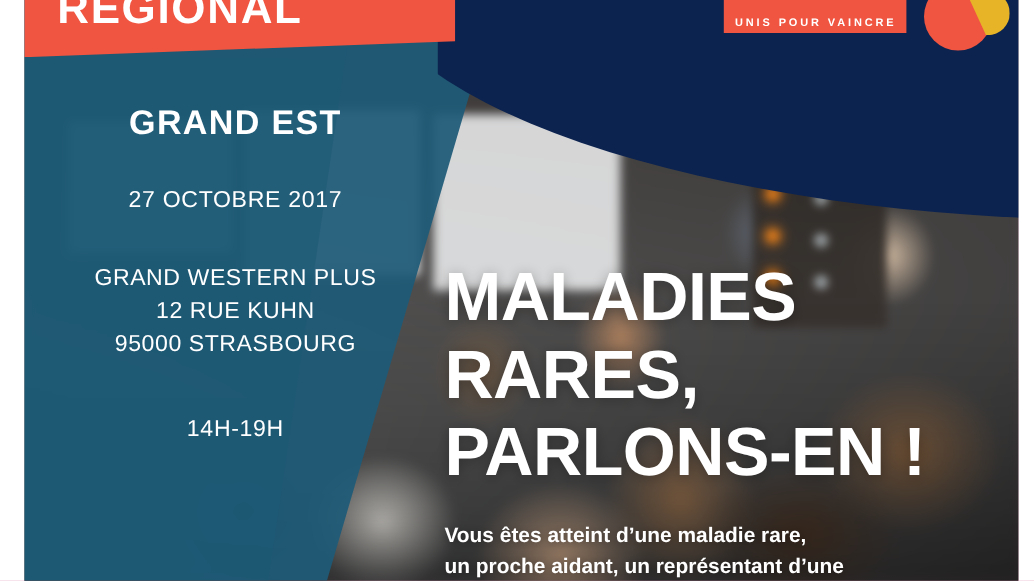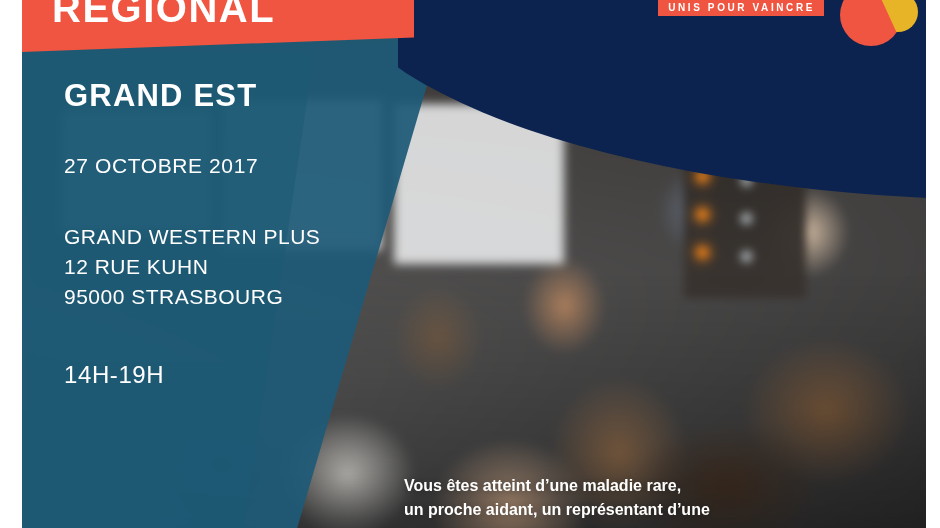--- a/index.html
+++ b/index.html
@@ -197,31 +197,32 @@
     white-space: nowrap;
   }
   .logo-tagline {
     display: inline-block;
     margin-top: 5px;
     background: #ef5540;
     color: #ffffff;
     font-size: 10px;
     font-weight: 700;
     letter-spacing: 2.6px;
-    padding: 3px 9px 3px 10px;
+    padding: 17px 9px 3px 10px;
     white-space: nowrap;
   }
 
   
   .info-col {
     position: absolute;
-    left: 64px; top: 80px;
+    left: 64px; top: 96px;
     width: 300px;
     z-index: 40;
     color: #ffffff;
+    text-align: center;
   }
   .info-region {
     font-size: 31px;
     font-weight: 700;
     letter-spacing: 1.2px;
     line-height: 1;
     margin: 0 0 44px 0;
     white-space: nowrap;
   }
   .info-date {
@@ -236,21 +237,21 @@
     margin: 0 0 52px 0;
   }
   .info-address-line {
     font-size: 21px;
     font-weight: 400;
     letter-spacing: 0.5px;
     line-height: 1.42;
     white-space: nowrap;
   }
   .info-hours {
-    font-size: 24px;
+    font-size: 21px;
     font-weight: 400;
     letter-spacing: 0.6px;
     line-height: 1;
     margin: 0;
     white-space: nowrap;
   }
 
   
   .headline {
     position: absolute;
@@ -267,21 +268,21 @@
     text-shadow: 0 2px 12px rgba(0,0,0,0.28);
   }
   .lede {
     position: absolute;
     left: 404px; top: 474px;
     width: 470px;
     z-index: 45;
     color: #ffffff;
   }
   .lede-line {
-    font-size: 16px;
+    font-size: 19px;
     font-weight: 600;
     line-height: 1.48;
     white-space: nowrap;
     text-shadow: 0 1px 8px rgba(0,0,0,0.35);
   }
 </style>
 </head>
 <body>
 
 <div class="poster">
@@ -330,20 +331,25 @@
     <div class="info-region">GRAND EST</div>
     <div class="info-date">27 OCTOBRE 2017</div>
     <div class="info-address">
       <div class="info-address-line">GRAND WESTERN PLUS</div>
       <div class="info-address-line">12 RUE KUHN</div>
       <div class="info-address-line">95000 STRASBOURG</div>
     </div>
     <div class="info-hours">14H-19H</div>
   </div>
 
+  <div class="headline">
+    <div class="headline-line">MALADIES</div>
+    <div class="headline-line">RARES,</div>
+    <div class="headline-line">PARLONS-EN !</div>
+  </div>
 
   <div class="lede">
     <div class="lede-line">Vous êtes atteint d’une maladie rare,</div>
     <div class="lede-line">un proche aidant, un représentant d’une</div>
   </div>
 
   <div class="page-margin-left"></div>
   <div class="page-margin-right"></div>
 </div>
 

